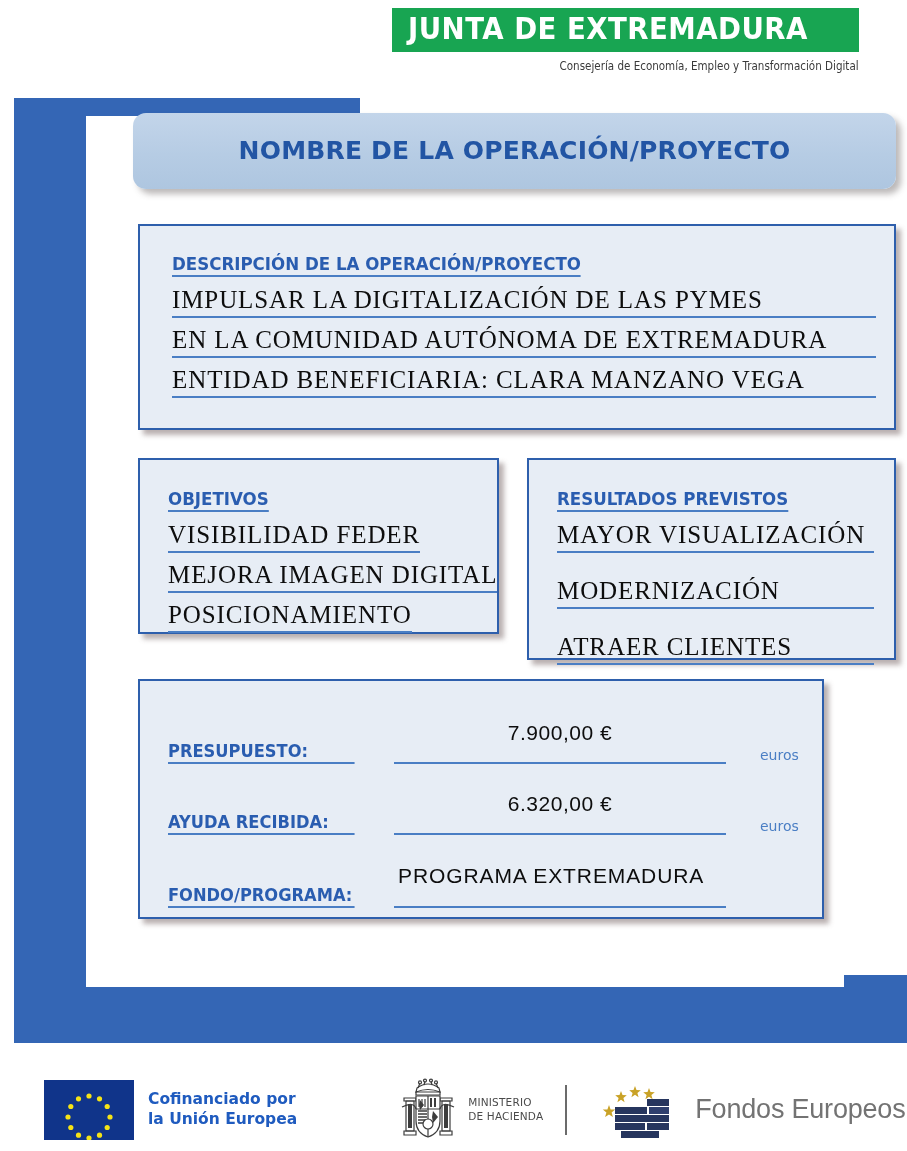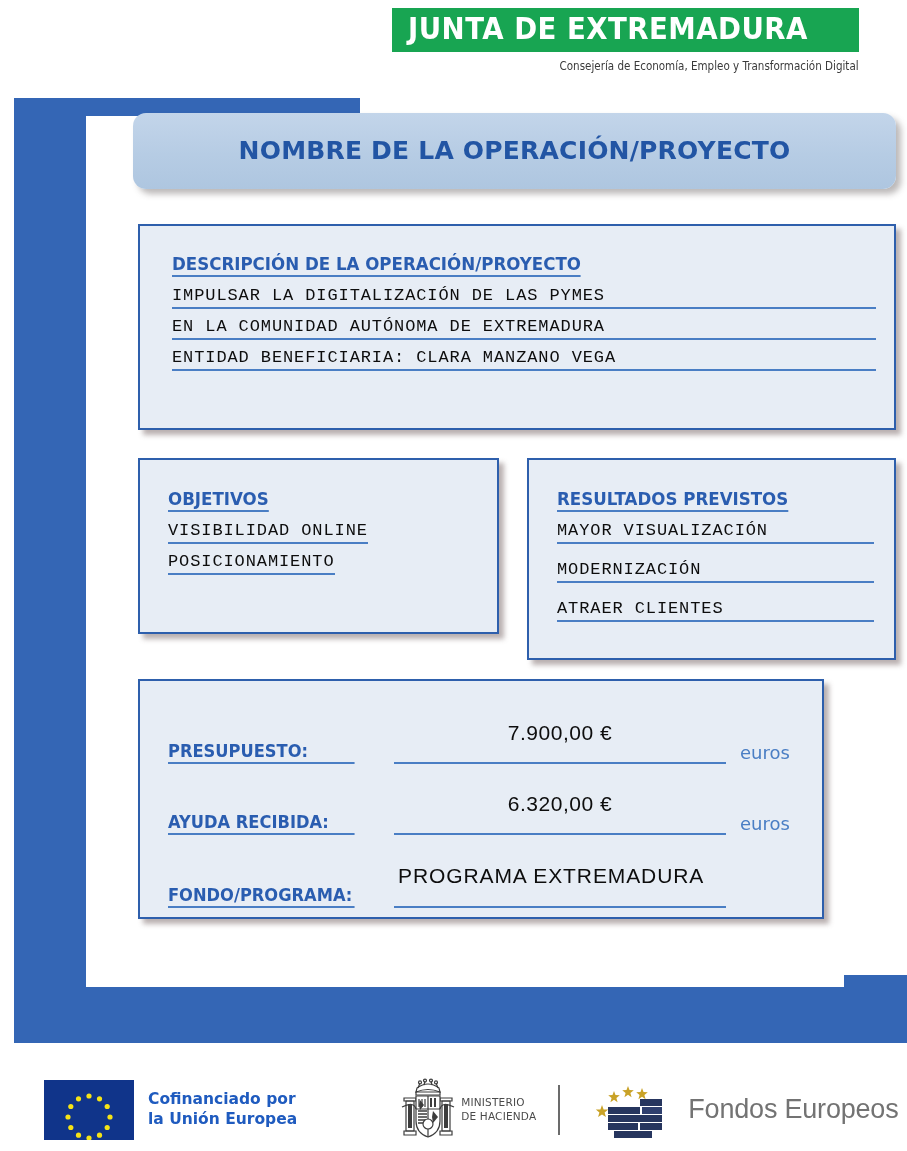--- a/index.html
+++ b/index.html
@@ -94,22 +94,22 @@
     display: inline-block;
     padding-bottom: 1px;
     transform: scaleX(0.9);
     transform-origin: left bottom;
     white-space: nowrap;
   }
 
   
   .value-line {
     color: #0d0d0d;
-    font-family: Liberation Mono, monospace;
-    font-size: 17px;
+    font-family: Liberation Serif, serif;
+    font-size: 25px;
     letter-spacing: 0.9px;
     border-bottom: 2.2px solid #4a7ec4;
     display: block;
     padding-bottom: 2px;
     white-space: nowrap;
   }
 
   
   #desc-box { left: 138px; top: 224px; width: 758px; height: 206px; }
   #desc-inner { position: absolute; left: 12px; top: 27px; right: 18px; margin-left: 20px; }
@@ -120,21 +120,21 @@
   #obj-box { left: 138px; top: 458px; width: 361px; height: 176px; }
   #obj-inner { position: absolute; left: 28px; top: 28px; right: 22px; }
   #obj-inner .sec-head { margin-bottom: 9px; }
   #obj-inner .value-line { display: inline-block; margin-bottom: 8px; }
   #obj-inner .vl-wrap { display: block; }
 
   
   #res-box { left: 527px; top: 458px; width: 369px; height: 202px; }
   #res-inner { position: absolute; left: 28px; top: 28px; right: 20px; }
   #res-inner .sec-head { margin-bottom: 9px; }
-  #res-inner .value-line { margin-bottom: 16px; }
+  #res-inner .value-line { margin-bottom: 24px; }
 
   
   #bud-box { left: 138px; top: 679px; width: 686px; height: 240px; }
   #bud-inner { position: absolute; left: 28px; top: 40px; right: 22px; }
 
   .bud-row { display: flex; align-items: flex-end; margin-bottom: 28px; }
   .bud-row:last-child { margin-bottom: 0; }
   .bud-label {
     width: 212px;
     flex: 0 0 212px;
@@ -156,24 +156,24 @@
     color: #0d0d0d;
     font-family: "Liberation Sans", sans-serif;
     font-size: 21px;
     letter-spacing: 0.5px;
     padding-bottom: 17px;
     margin-left: 14px;
   }
   .bud-value.left-al { text-align: left; padding-left: 4px; letter-spacing: 0.9px; }
   .bud-value .l2 { display: block; line-height: 1.22; }
   .bud-unit {
-    margin-left: 14px;
+    margin-left: 34px;
     color: #4a7ec4;
     font-family: "DejaVu Sans", sans-serif;
-    font-size: 18px;
+    font-size: 14px;
     padding-bottom: 1px;
     white-space: nowrap;
   }
 
   
   #footer {
     position: absolute;
     left: 0;
     top: 1068px;
     width: 907px;
@@ -186,21 +186,21 @@
   #eu-text {
     margin-left: 14px;
     color: #1f5bbf;
     font-family: "DejaVu Sans", sans-serif;
     font-size: 15.5px;
     font-weight: bold;
     line-height: 1.25;
   }
   #f-min { margin-left: 100px; }
   #min-text {
-    margin-left: 2px;
+    margin-left: 9px;
     color: #4a4a4a;
     font-family: "DejaVu Sans", sans-serif;
     font-size: 10.5px;
     line-height: 1.3;
     letter-spacing: 0.2px;
   }
   #f-div {
     width: 2px;
     height: 50px;
     background: #6b6b6b;
@@ -243,21 +243,22 @@
       <div class="sec-head">DESCRIPCIÓN DE LA OPERACIÓN/PROYECTO</div>
       <span class="value-line">IMPULSAR LA DIGITALIZACIÓN DE LAS PYMES</span>
       <span class="value-line">EN LA COMUNIDAD AUTÓNOMA DE EXTREMADURA</span>
       <span class="value-line">ENTIDAD BENEFICIARIA: CLARA MANZANO VEGA</span>
     </div>
   </div>
 
   <div id="obj-box" class="shadow-box">
     <div id="obj-inner">
       <div class="sec-head">OBJETIVOS</div>
-      <span class="vl-wrap"><span class="value-line">VISIBILIDAD ONLINE</span></span>
+      <span class="vl-wrap"><span class="value-line">VISIBILIDAD FEDER</span></span>
+      <span class="vl-wrap"><span class="value-line">MEJORA IMAGEN DIGITAL</span></span>
       <span class="vl-wrap"><span class="value-line">POSICIONAMIENTO</span></span>
     </div>
   </div>
 
   <div id="res-box" class="shadow-box">
     <div id="res-inner">
       <div class="sec-head">RESULTADOS PREVISTOS</div>
       <span class="value-line">MAYOR VISUALIZACIÓN</span>
       <span class="value-line">MODERNIZACIÓN</span>
       <span class="value-line">ATRAER CLIENTES</span>

